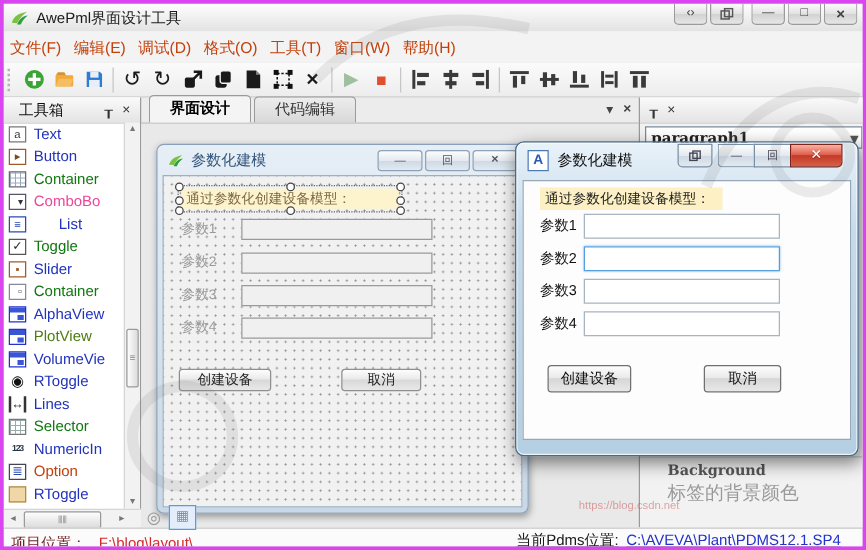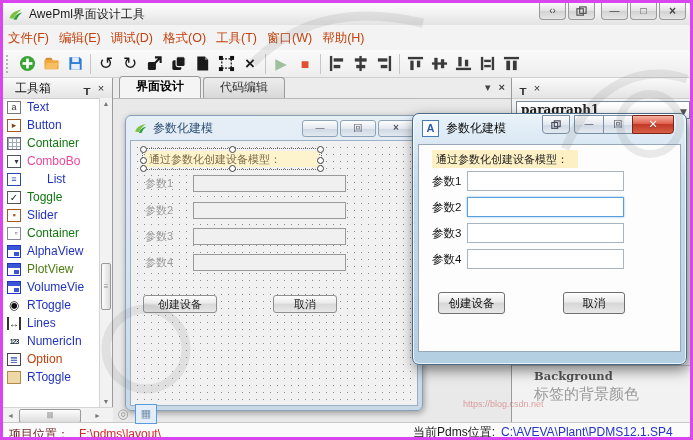--- a/index.html
+++ b/index.html
@@ -388,20 +388,24 @@
           </div>
           <div class="titem">
             <span class="ticon ti-rtoggle"></span>
             <span class="tlabel" style="color: rgb(34, 51, 187);">RToggle</span>
           </div>
           <div class="titem">
             <span class="ticon ti-lines"></span>
             <span class="tlabel" style="color: rgb(34, 51, 187);">Lines</span>
           </div>
           <div class="titem">
+            <span class="ticon ti-selector"></span>
+            <span class="tlabel" style="color: rgb(17, 119, 17);">Selector</span>
+          </div>
+          <div class="titem">
             <span class="ticon ti-numeric"></span>
             <span class="tlabel" style="color: rgb(34, 51, 187);">NumericIn</span>
           </div>
           <div class="titem">
             <span class="ticon ti-option"></span>
             <span class="tlabel" style="color: #c2410c;">Option</span>
           </div>
           <div class="titem">
             <span class="ticon ti-framepag"></span>
             <span class="tlabel" style="color: rgb(34, 51, 187);">RToggle</span>
@@ -517,21 +521,21 @@
       <span class="pfield" style="top:78px"></span>
       <span class="prow" style="top:104px">参数4</span>
       <span class="pfield" style="top:104px"></span>
       <span class="pbtn" style="left:19px;top:147px;width:67px">创建设备</span>
       <span class="pbtn" style="left:144px;top:147px;width:62px">取消</span>
     </div>
   </div>
 
   <div class="statusbar">
     <span class="st-left">
-      <span class="lab">项目位置：</span><span class="path">F:\pdms\layout\</span>
+      <span class="lab">项目位置：</span><span class="path">F:\blog\layout\</span>
     </span>
     <span class="st-right">
       <span class="lab">当前Pdms位置:</span><span class="path">C:\AVEVA\Plant\PDMS12.1.SP4</span>
     </span>
   </div>
 
   <div class="wm" style="left:240px;top:0">
     <svg width="190" height="66">
         <path d="M10 60 C60 10 120 6 180 20" stroke="#777" stroke-width="9" fill="none"></path>
       </svg>

